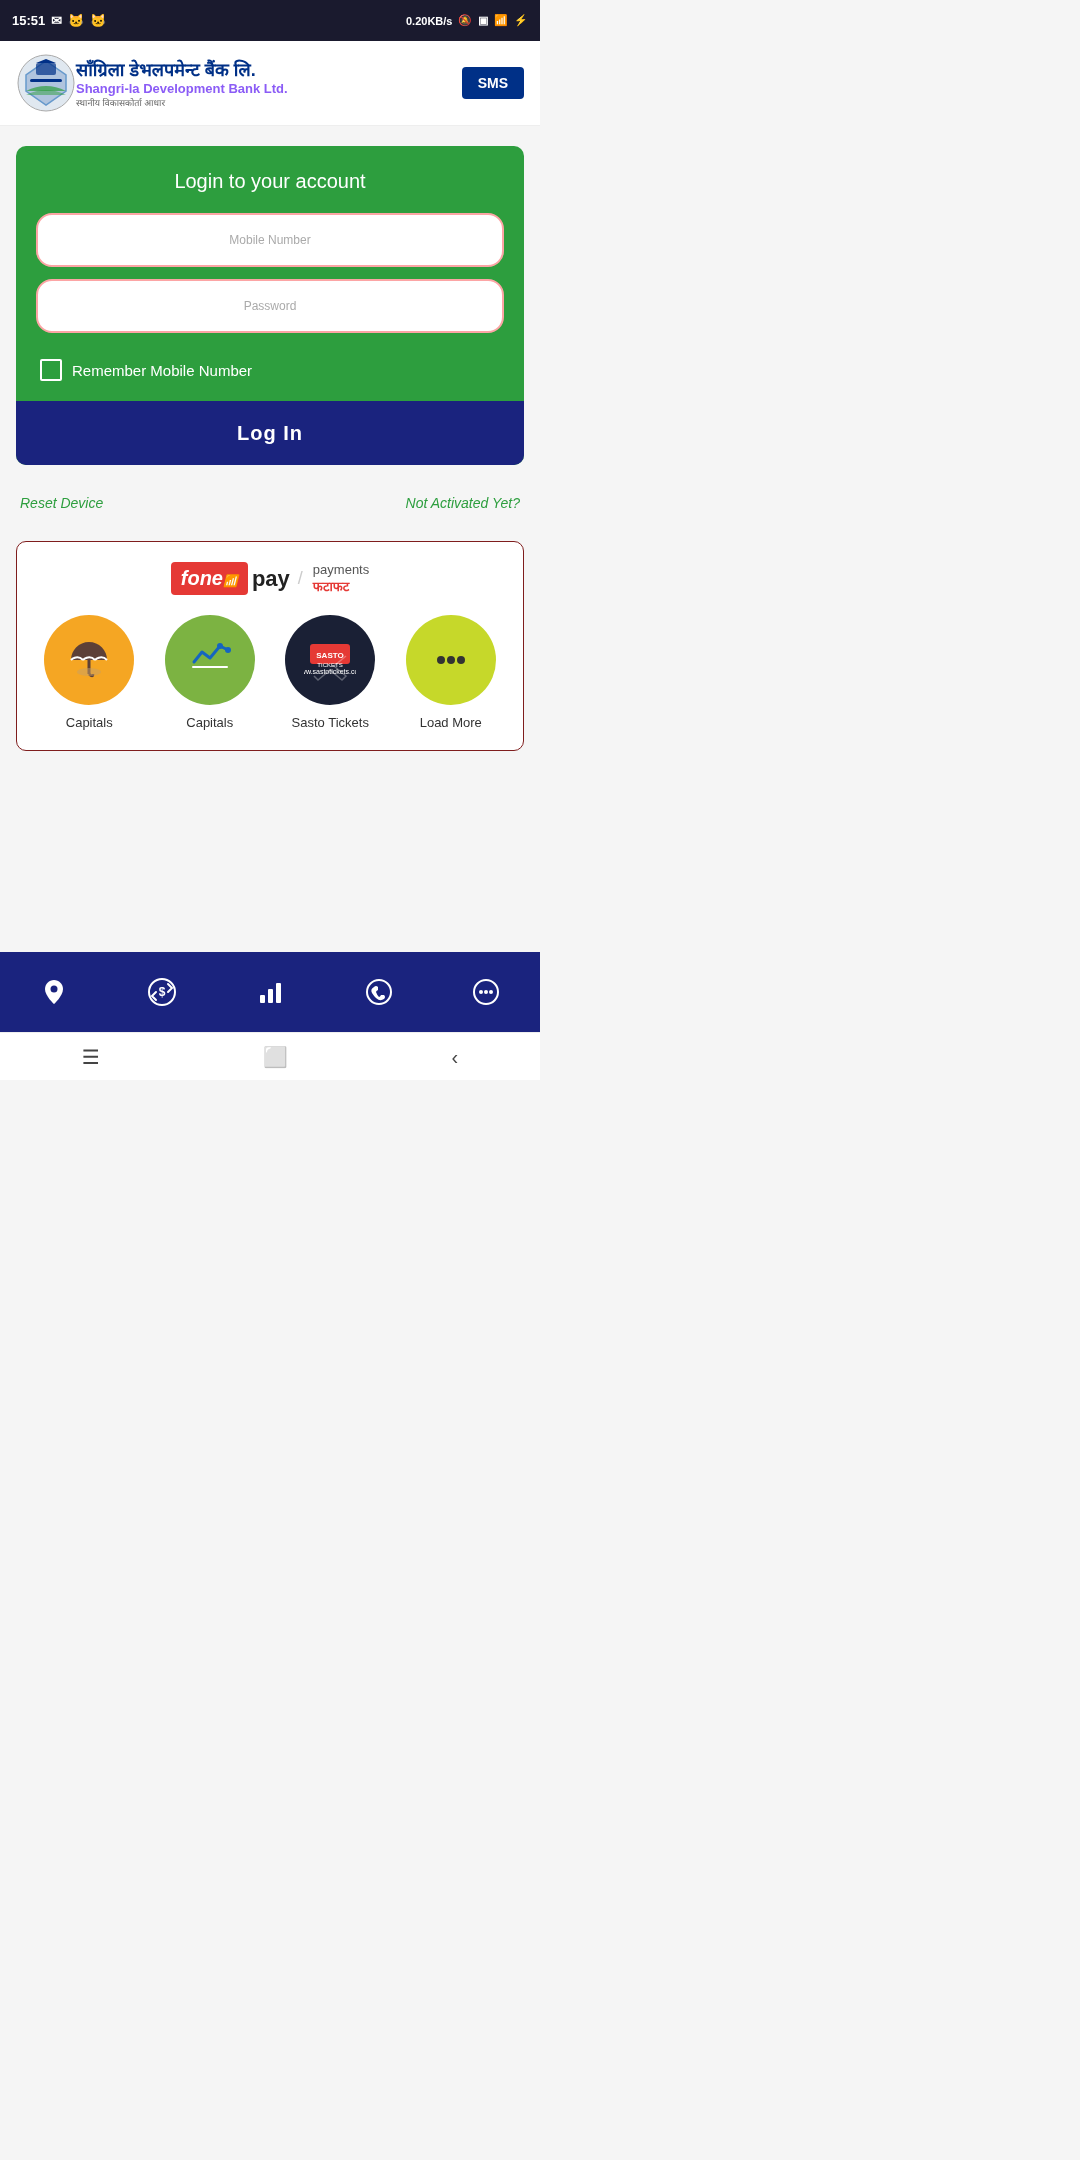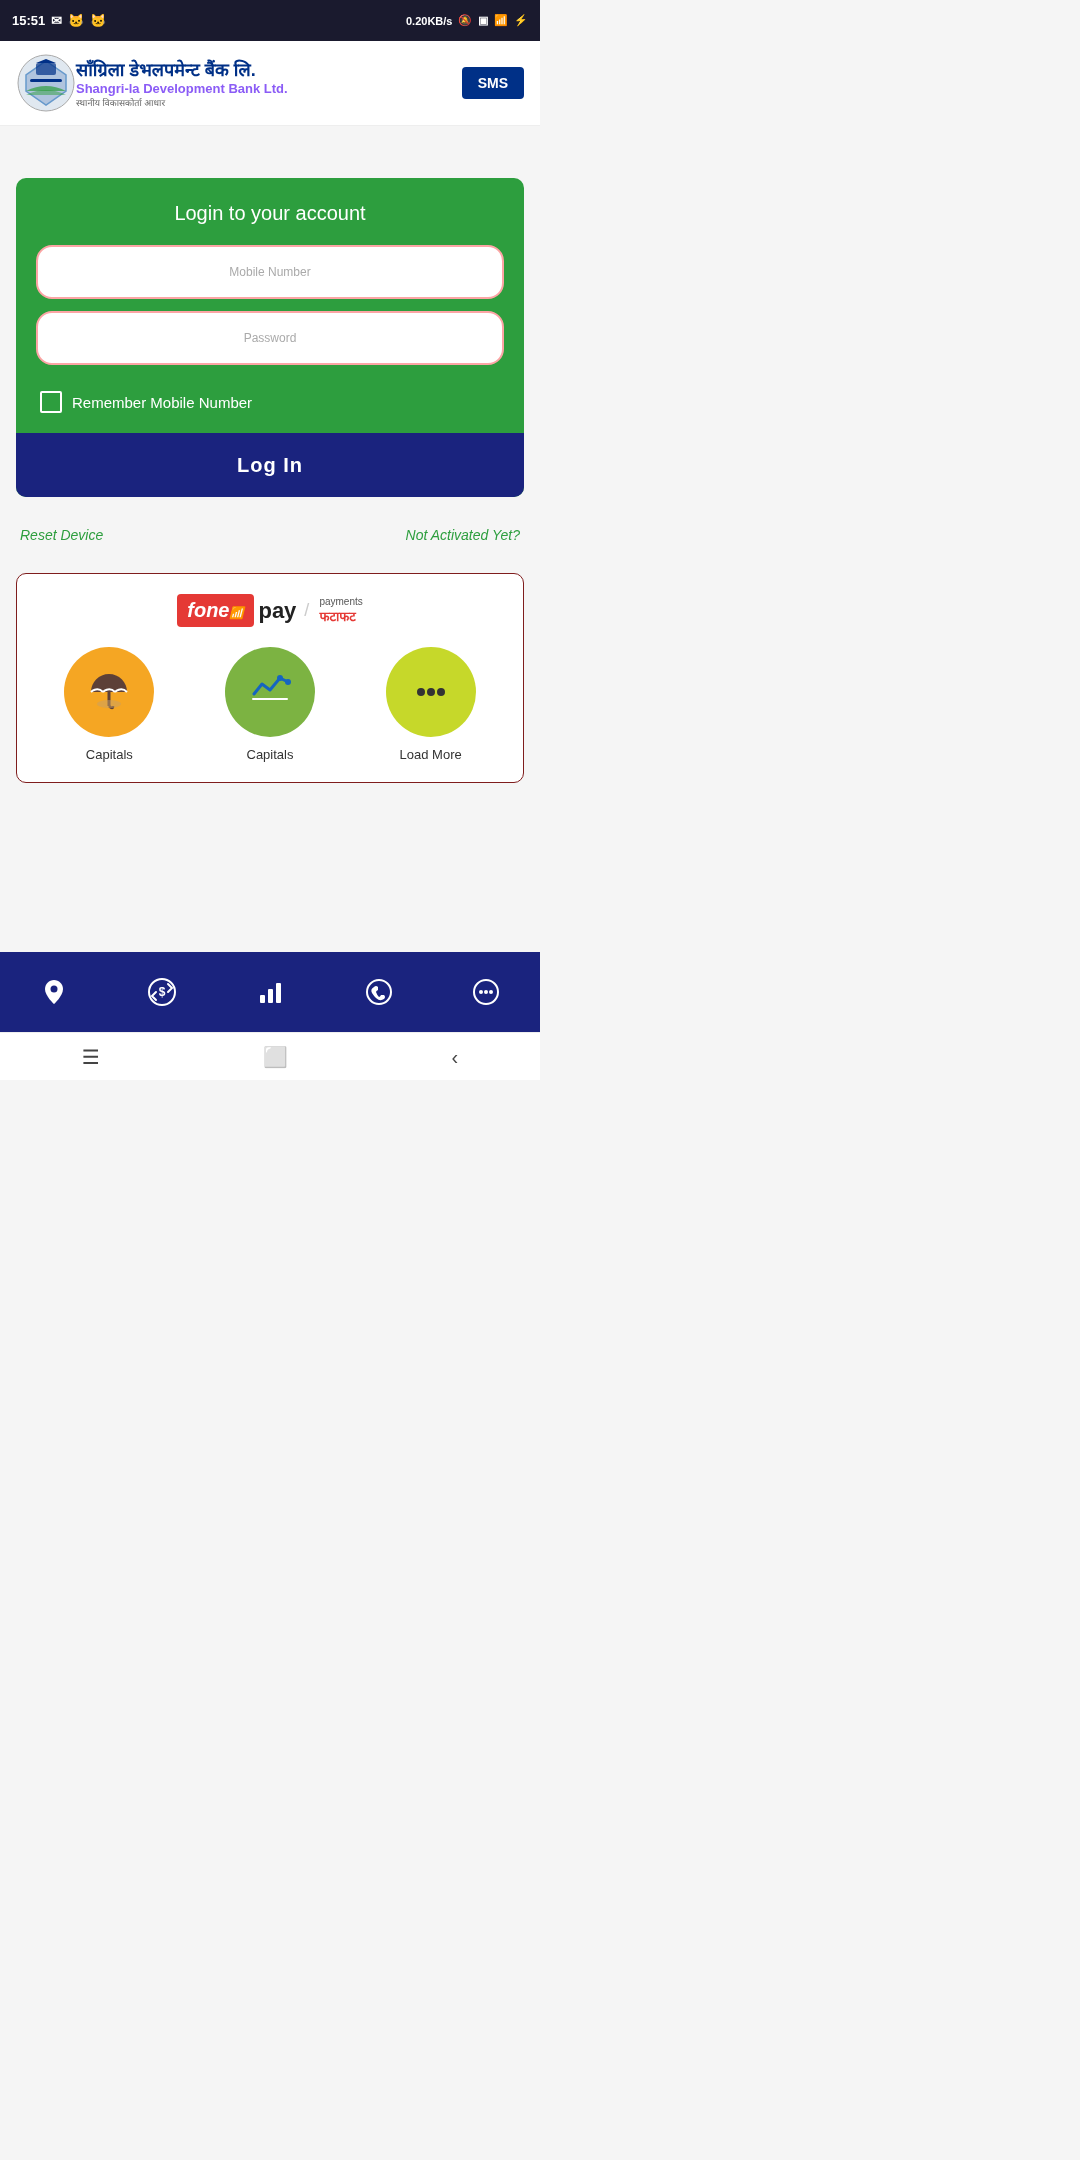--- a/index.html
+++ b/index.html
@@ -82,21 +82,20 @@
       padding: 20px 16px;
       background: #f5f5f5;
     }
 
     
     .login-card {
       background: #2d9e3e;
       border-radius: 10px;
       padding: 24px 20px 0 20px;
       margin-bottom: 16px;
-      margin-top: 32px;
     }
     .login-title {
       color: #fff;
       font-size: 20px;
       text-align: center;
       margin-bottom: 20px;
       font-weight: normal;
     }
     .input-field {
       width: 100%;
@@ -192,21 +191,21 @@
       font-weight: bold;
       color: #222;
     }
     .payments-text {
       display: flex;
       flex-direction: column;
       align-items: flex-start;
       margin-left: 2px;
     }
     .payments-en {
-      font-size: 10px;
+      font-size: 13px;
       color: #555;
     }
     .payments-np {
       font-size: 13px;
       color: #e53935;
       font-weight: bold;
     }
 
     
     .services-row {
@@ -376,20 +375,32 @@
           <svg width="52" height="52" viewBox="0 0 52 52">
             <rect x="8" y="32" width="36" height="2" fill="#fff" rx="1"></rect>
             <polyline points="10,28 18,18 26,24 36,12 44,16" fill="none" stroke="#1565c0" stroke-width="3" stroke-linecap="round" stroke-linejoin="round"></polyline>
             <circle cx="36" cy="12" r="3" fill="#1565c0"></circle>
             <circle cx="44" cy="16" r="3" fill="#1565c0"></circle>
           </svg>
         </div>
         <span class="service-label">Capitals</span>
       </div>
 
+      <div class="service-item">
+        <div class="service-circle circle-dark">
+          <svg width="52" height="52" viewBox="0 0 52 52">
+            <rect x="6" y="10" width="40" height="20" rx="3" fill="#e53935"></rect>
+            <text x="26" y="24" text-anchor="middle" fill="#fff" font-size="8" font-weight="bold">SASTO</text>
+            <text x="26" y="33" text-anchor="middle" fill="#fff" font-size="6">TICKETS</text>
+            <text x="26" y="40" text-anchor="middle" fill="#fff" font-size="7">www.sastotickets.com</text>
+            <path d="M10 42 L14 46 L26 36 L38 46 L42 42 L30 32 L42 22" fill="none" stroke="#fff" stroke-width="1.5" opacity="0.3"></path>
+          </svg>
+        </div>
+        <span class="service-label">Sasto Tickets</span>
+      </div>
 
       <div class="service-item">
         <div class="service-circle circle-lime">
           <svg width="52" height="52" viewBox="0 0 52 52">
             <circle cx="16" cy="26" r="4" fill="#333"></circle>
             <circle cx="26" cy="26" r="4" fill="#333"></circle>
             <circle cx="36" cy="26" r="4" fill="#333"></circle>
           </svg>
         </div>
         <span class="service-label">Load More</span>

